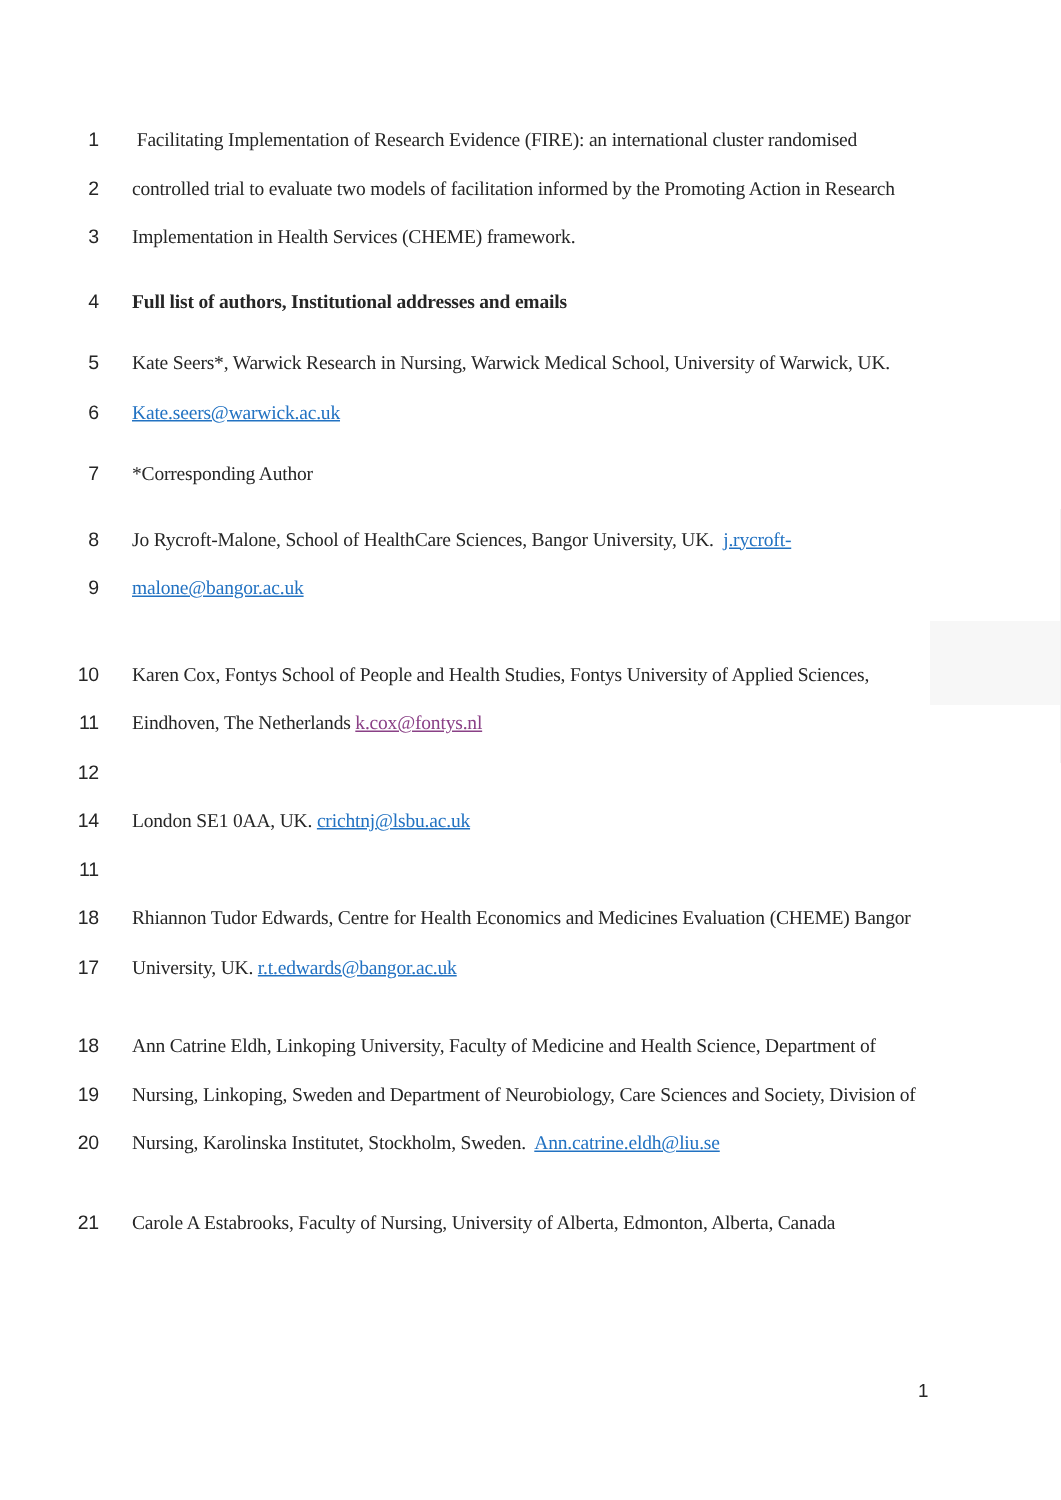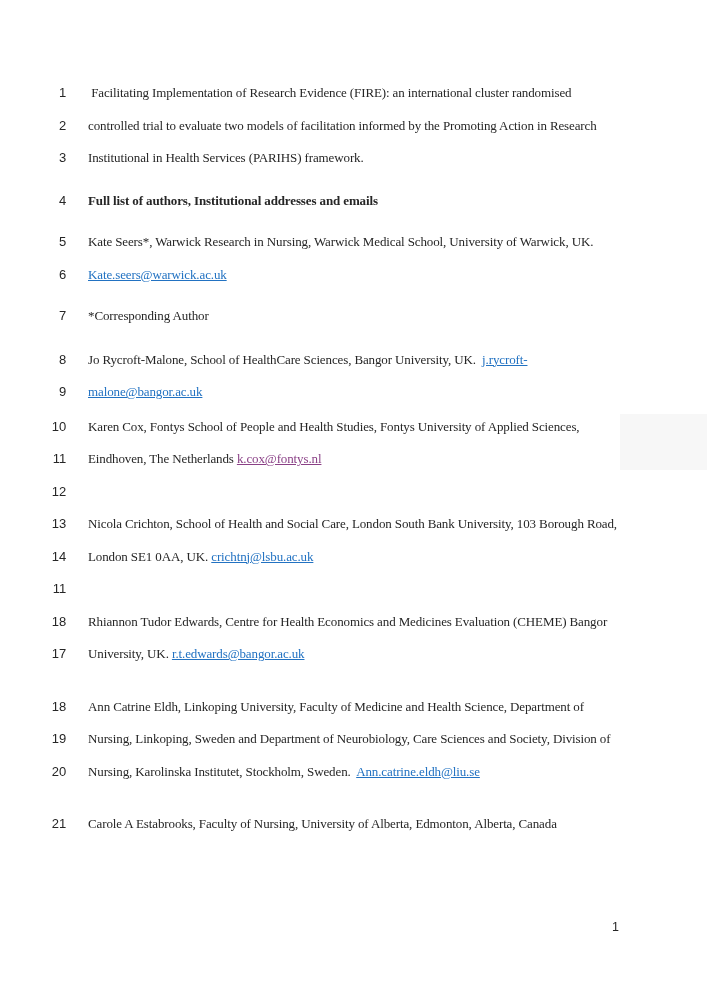--- a/index.html
+++ b/index.html
@@ -12,21 +12,21 @@
     letter-spacing:-0.12px;
     color:var(--text,#262626);
     overflow:hidden;
   }
   .gray-patch{
     position:absolute;left:620px;top:414px;width:87px;height:56px;
     background:#f7f7f7;
   }
   .content{position:absolute;top:85px;left:40px;}
   .line{display:flex;align-items:flex-start;height:32.5px;}
-  .g7{margin-top:2px}
+  .g7{margin-top:25px}
   .g9{margin-top:9px}
   .g10{margin-top:10px}
   .g11{margin-top:11px}
   .g20{margin-top:20px}
   .num{flex:none;width:26px;text-align:right;color:var(--text,#262626);}
   .text{margin-left:22px;width:545px;white-space:pre-wrap;font-family:Liberation Serif, serif;}
   .bold{font-weight:bold;}
   a.link{color:var(--link,#2272c2);text-decoration:underline;cursor:pointer;}
   a.link.visited{color:var(--visited,#8a4086);text-align:right;}
   .pageno{
@@ -43,21 +43,21 @@
       <div class="line">
         <span class="num">1</span>
         <span class="text"><span class="plain"> Facilitating Implementation of Research Evidence (FIRE): an international cluster randomised</span></span>
       </div>
       <div class="line">
         <span class="num">2</span>
         <span class="text"><span class="plain">controlled trial to evaluate two models of facilitation informed by the Promoting Action in Research</span></span>
       </div>
       <div class="line">
         <span class="num">3</span>
-        <span class="text"><span class="plain">Institutional in Health Services (PARIHS) framework.</span></span>
+        <span class="text"><span class="plain">Implementation in Health Services (CHEME) framework.</span></span>
       </div>
       <div class="line g10">
         <span class="num">4</span>
         <span class="text"><span class="bold">Full list of authors, Institutional addresses and emails</span></span>
       </div>
       <div class="line g9">
         <span class="num">5</span>
         <span class="text"><span class="plain">Kate Seers*, Warwick Research in Nursing, Warwick Medical School, University of Warwick, UK.</span></span>
       </div>
       <div class="line">
@@ -82,24 +82,20 @@
       </div>
       <div class="line">
         <span class="num">11</span>
         <span class="text"><span class="plain">Eindhoven, The Netherlands </span><a class="link visited">k.cox@fontys.nl</a></span>
       </div>
       <div class="line">
         <span class="num">12</span>
         <span class="text"></span>
       </div>
       <div class="line">
-        <span class="num">13</span>
-        <span class="text"><span class="plain">Nicola Crichton, School of Health and Social Care, London South Bank University, 103 Borough Road,</span></span>
-      </div>
-      <div class="line">
         <span class="num">14</span>
         <span class="text"><span class="plain">London SE1 0AA, UK. </span><a class="link">crichtnj@lsbu.ac.uk</a></span>
       </div>
       <div class="line">
         <span class="num">11</span>
         <span class="text"></span>
       </div>
       <div class="line">
         <span class="num">18</span>
         <span class="text"><span class="plain">Rhiannon Tudor Edwards, Centre for Health Economics and Medicines Evaluation (CHEME) Bangor</span></span>

